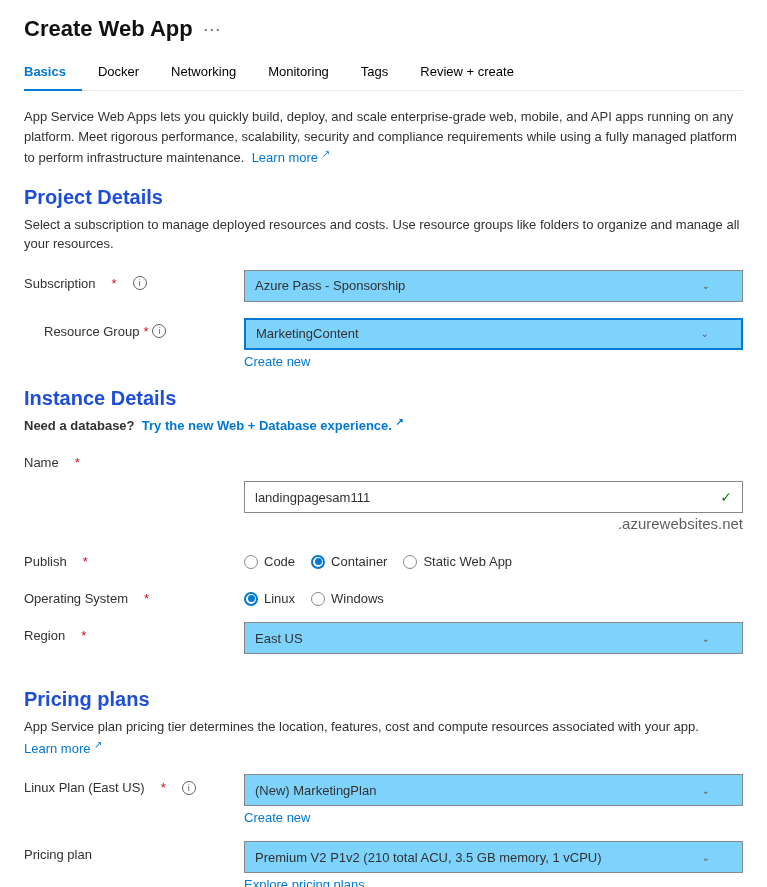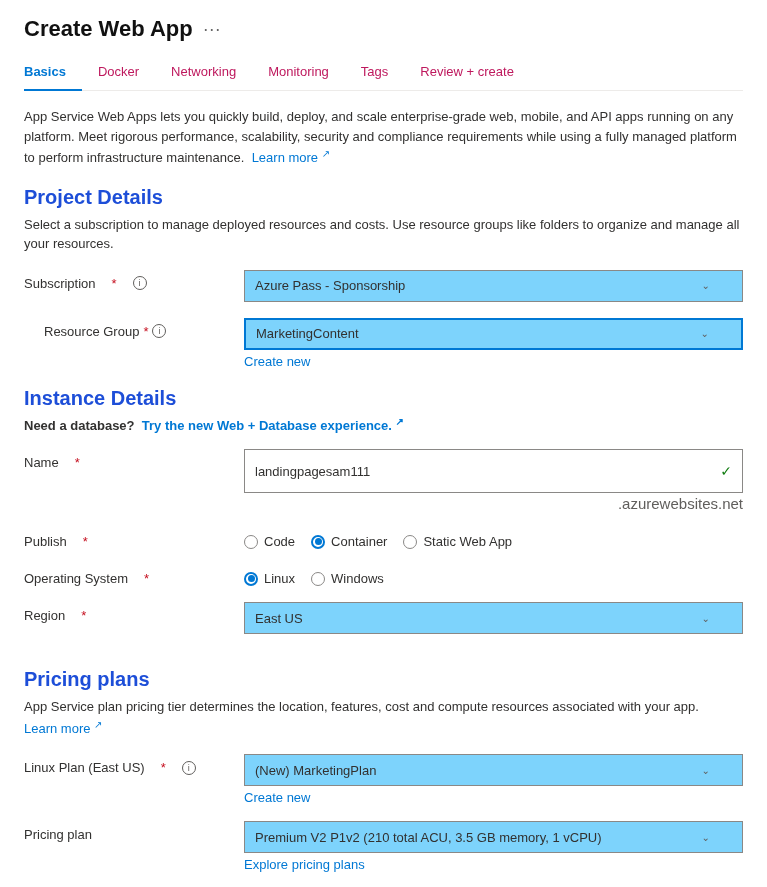--- a/index.html
+++ b/index.html
@@ -32,21 +32,21 @@
     .tabs {
       display: flex;
       border-bottom: 1px solid #edebe9;
       margin-bottom: 16px;
       gap: 0;
     }
     .tab {
       padding: 8px 16px 10px 16px;
       font-size: 13px;
       cursor: pointer;
-      color: #be185d;
+      color: #000000;
       border-bottom: 2px solid transparent;
       margin-bottom: -1px;
       white-space: nowrap;
     }
     .tab:first-child { padding-left: 0; }
     .tab.active {
       color: #0078d4;
       border-bottom: 2px solid #0078d4;
       font-weight: 600;
     }
@@ -135,24 +135,25 @@
       font-size: 10px;
       color: #605e5c;
     }
     
     .text-input {
       width: 100%;
       border: 1px solid #8a8886;
       padding: 5px 10px;
       font-size: 13px;
       color: #323130;
-      height: 44px;
+      height: 32px;
       display: flex;
       align-items: center;
       justify-content: space-between;
+      margin-top: 32px;
     }
     .text-input .check-icon {
       color: #107c10;
       font-size: 14px;
     }
     .subdomain {
       font-size: 15px;
       color: #605e5c;
       text-align: right;
       margin-top: 2px;

